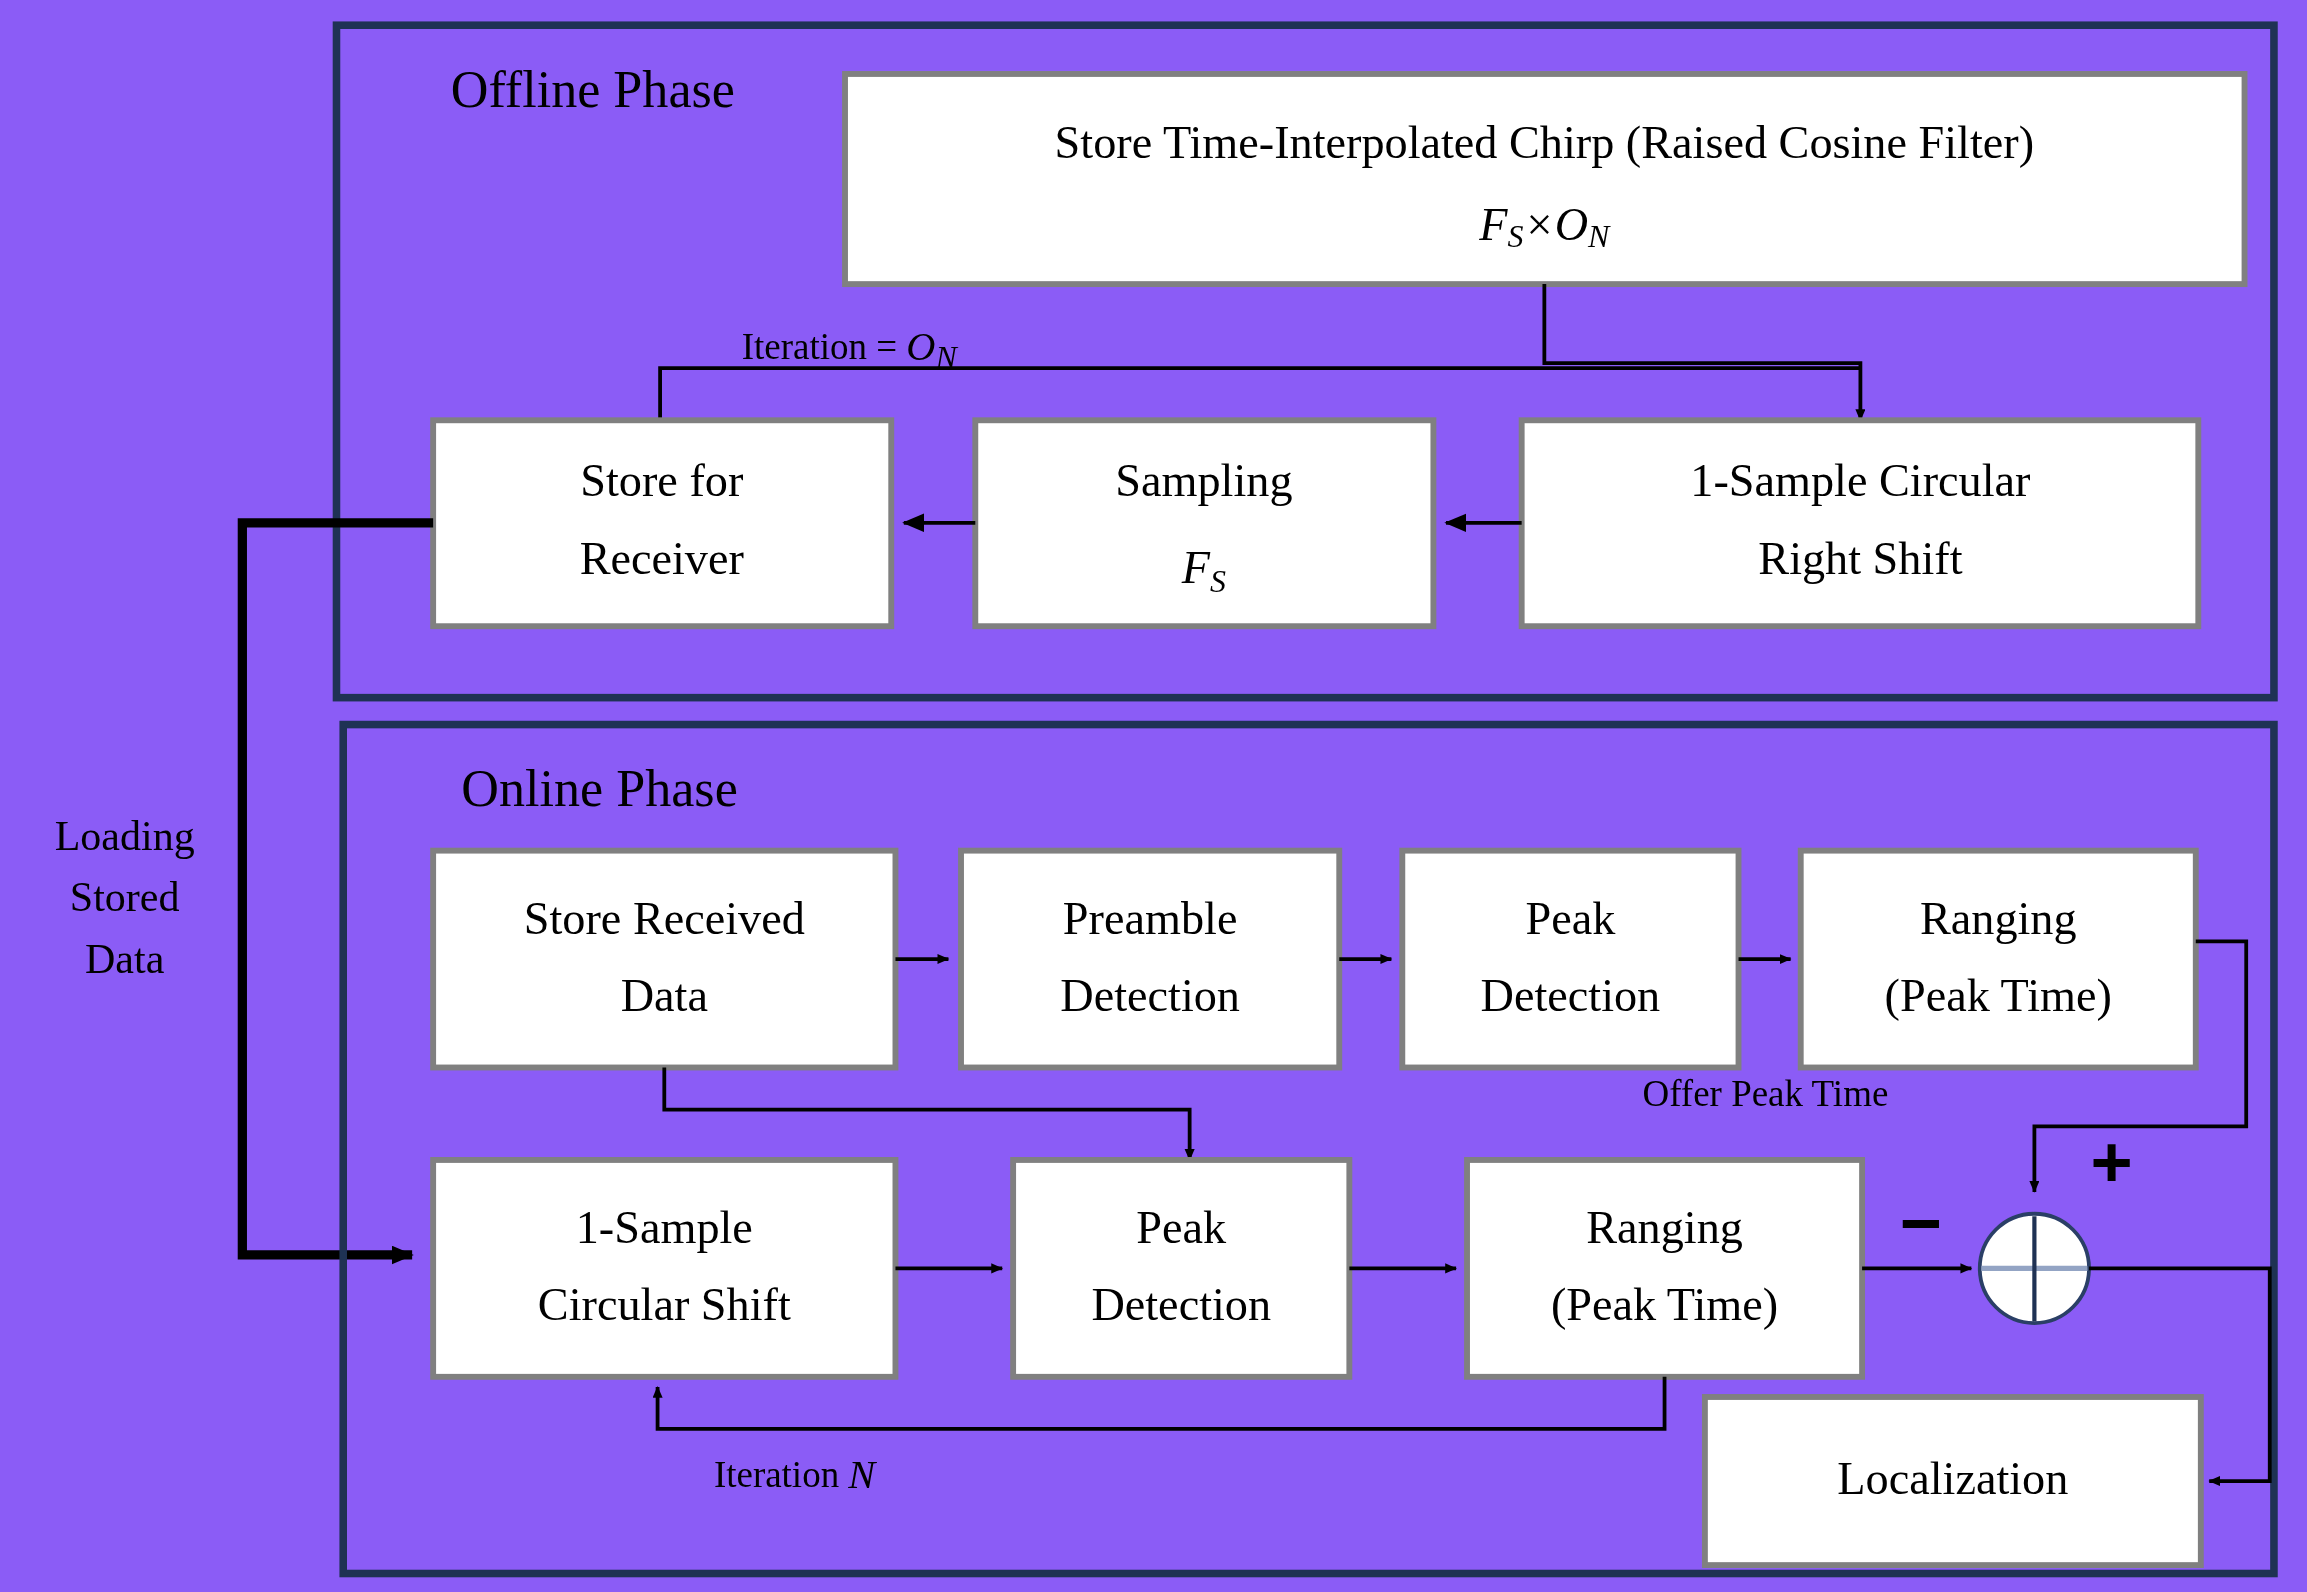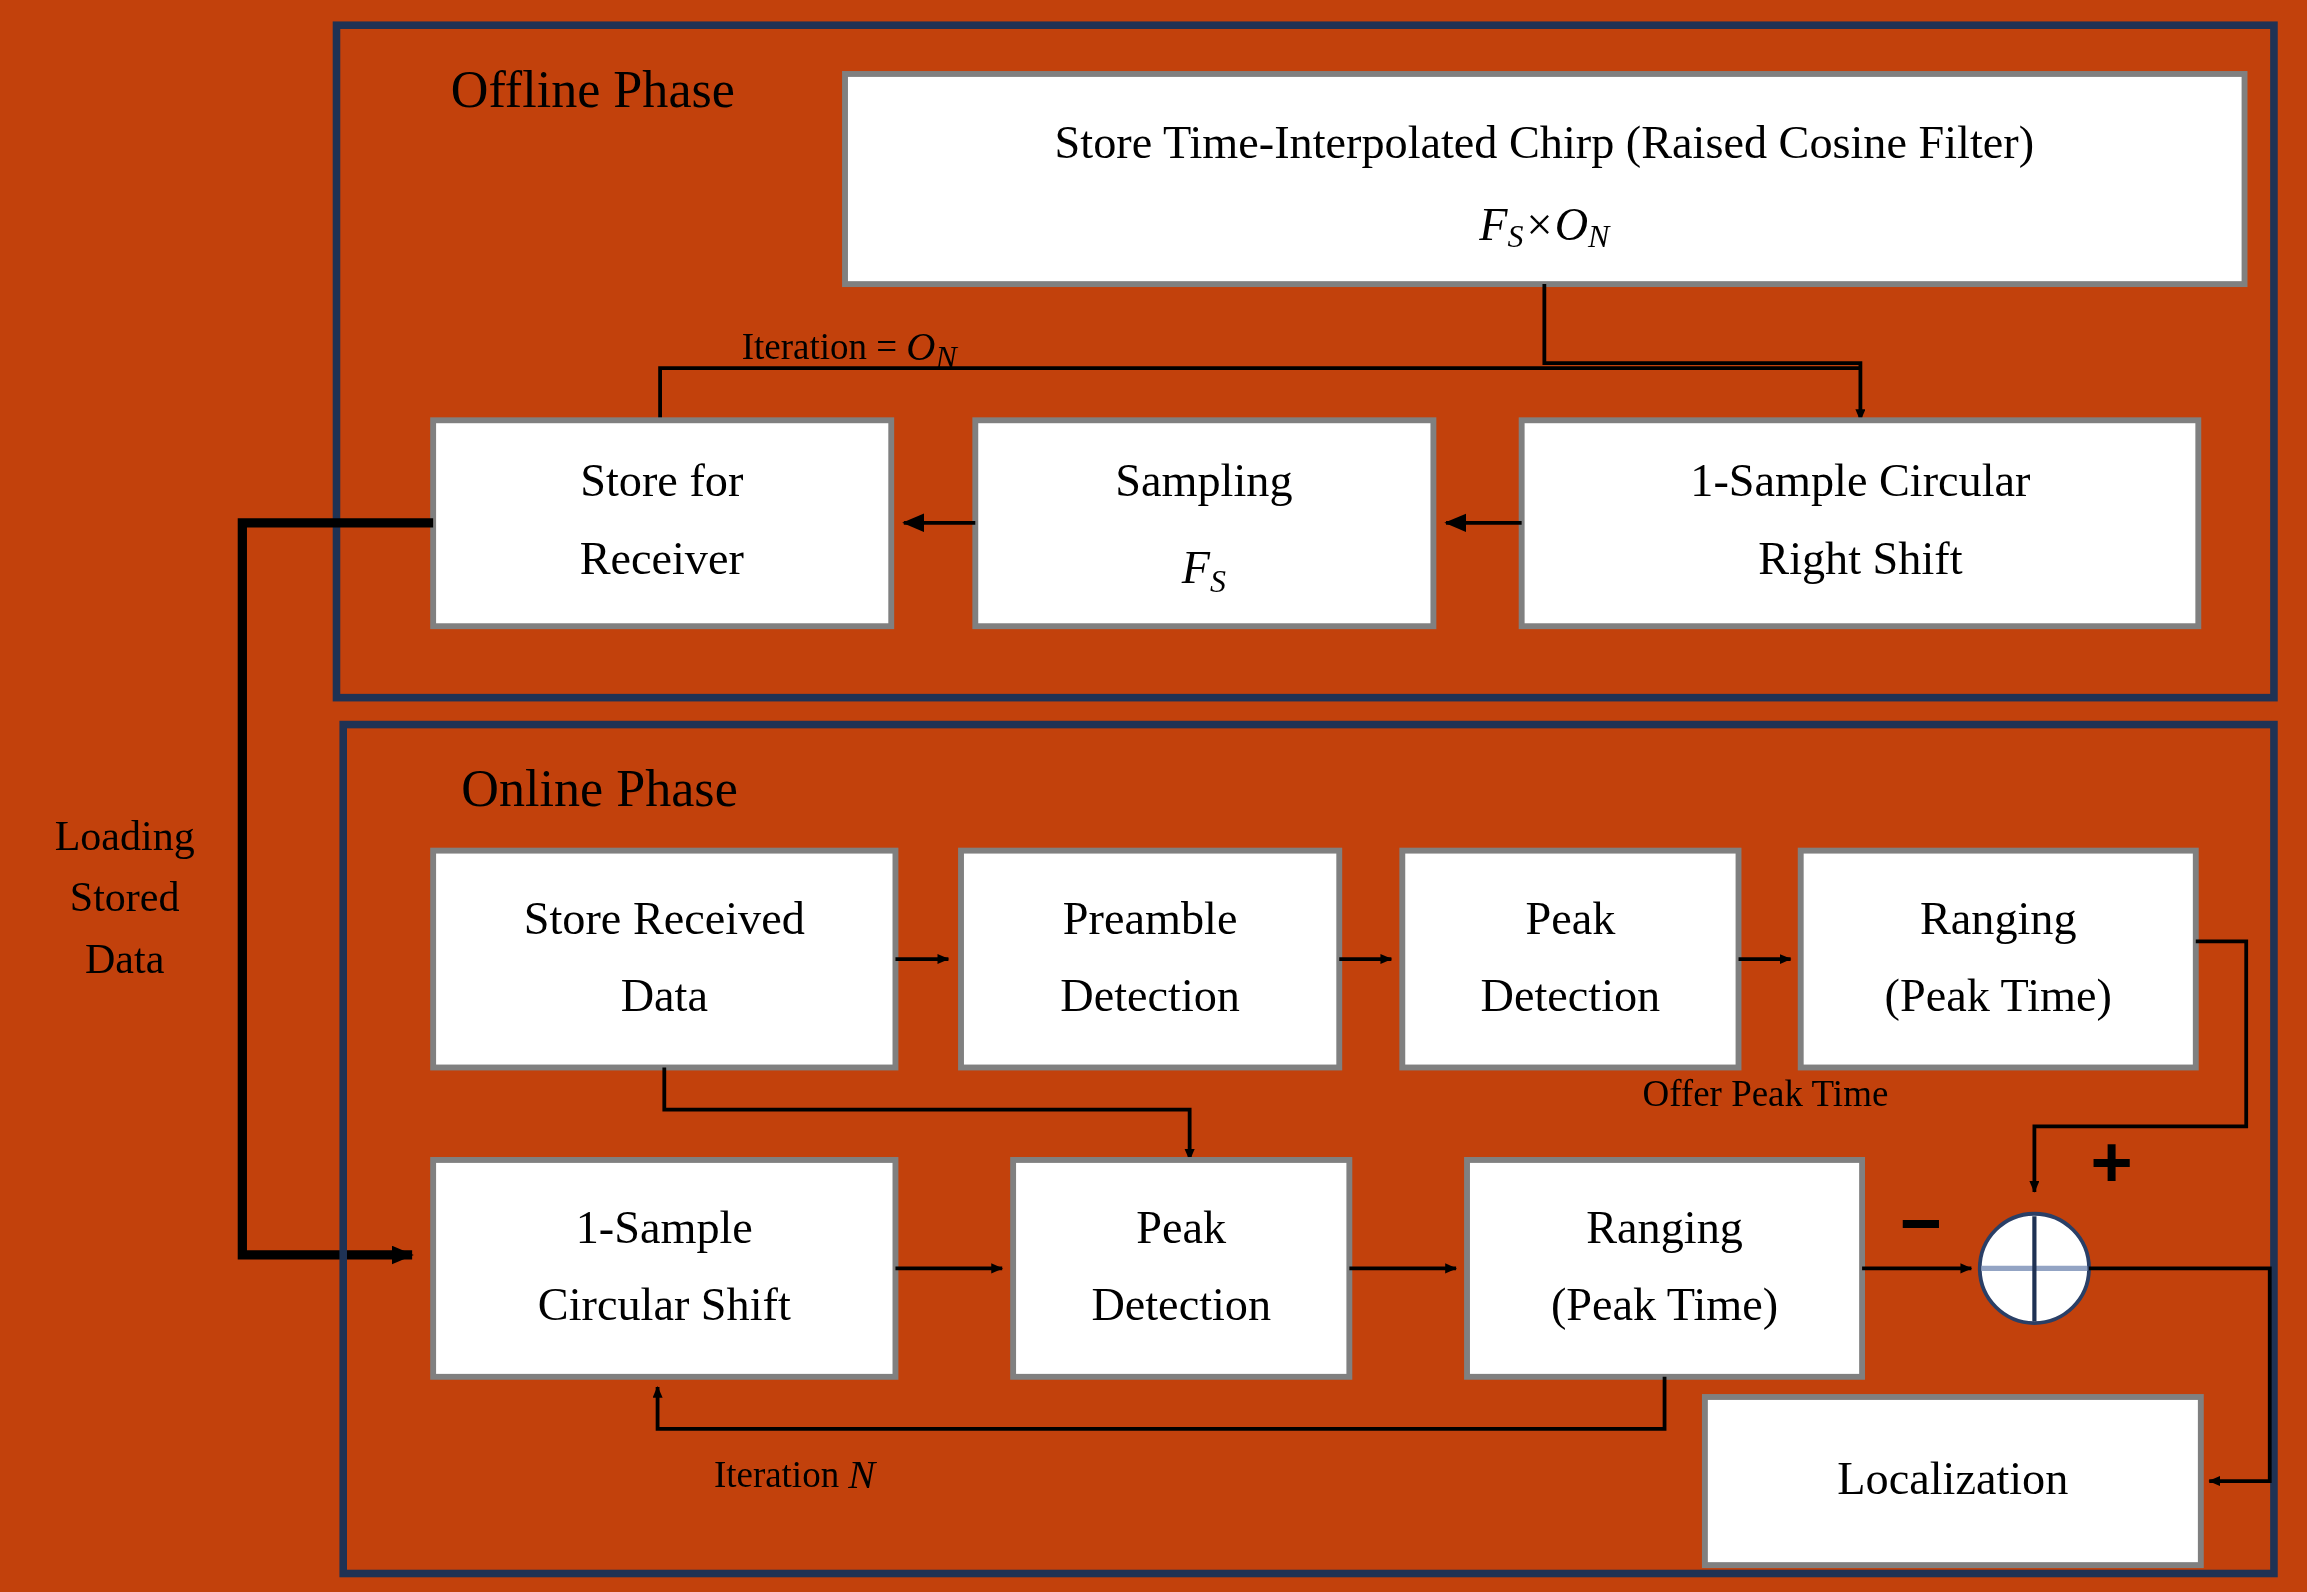--- a/index.html
+++ b/index.html
@@ -7,21 +7,21 @@
     padding: 0;
     background: #ffffff;
   }
   body {
     font-family: "Liberation Serif", "DejaVu Serif", serif;
   }
   #diagram-root {
     position: relative;
     width: 2307px;
     height: 1592px;
-    background: #c2410c;
+    background: #8b5cf6;
     overflow: hidden;
   }
   svg.flow {
     position: absolute;
     inset: 0;
     width: 2307px;
     height: 1592px;
     display: block;
   }
   .phase-frame {

